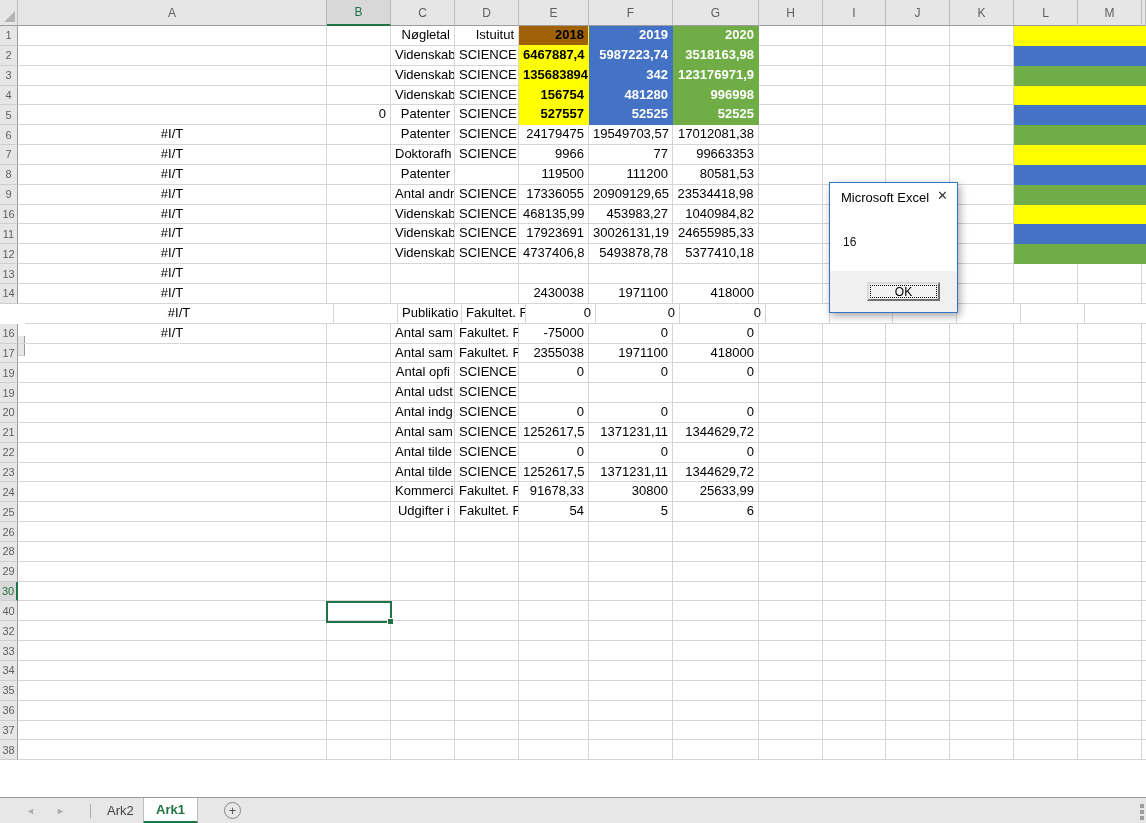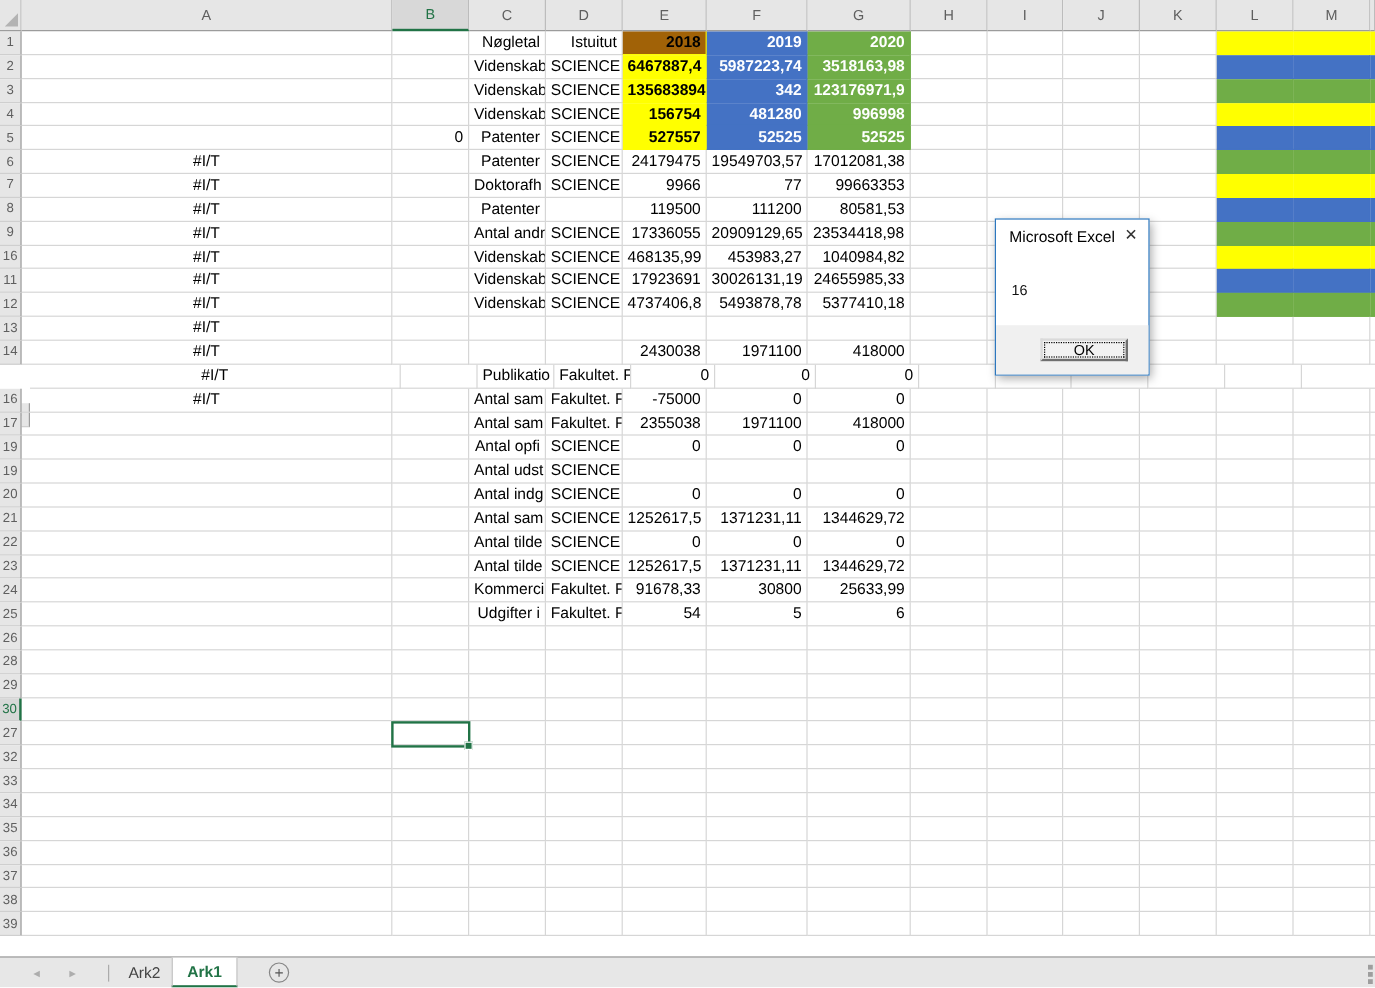--- a/index.html
+++ b/index.html
@@ -575,21 +575,21 @@
         <div class="cell" style="width: 86px;"></div>
         <div class="cell" style="width: 64px;"></div>
         <div class="cell" style="width: 63px;"></div>
         <div class="cell" style="width: 64px;"></div>
         <div class="cell" style="width: 64px;"></div>
         <div class="cell" style="width: 64px;"></div>
         <div class="cell" style="width: 64px;"></div>
         <div class="cell" style="width: 4px; border-right: none;"></div>
       </div>
       <div class="row">
-        <div class="rowhdr" style="width: 18px;">27</div>
+        <div class="rowhdr" style="width: 18px;">40</div>
         <div class="cell" style="width: 309px;"></div>
         <div class="cell" style="width: 64px;"></div>
         <div class="cell" style="width: 64px;"></div>
         <div class="cell" style="width: 64px;"></div>
         <div class="cell" style="width: 70px;"></div>
         <div class="cell" style="width: 84px;"></div>
         <div class="cell" style="width: 86px;"></div>
         <div class="cell" style="width: 64px;"></div>
         <div class="cell" style="width: 63px;"></div>
         <div class="cell" style="width: 64px;"></div>
@@ -695,37 +695,20 @@
         <div class="cell" style="width: 64px;"></div>
         <div class="cell" style="width: 63px;"></div>
         <div class="cell" style="width: 64px;"></div>
         <div class="cell" style="width: 64px;"></div>
         <div class="cell" style="width: 64px;"></div>
         <div class="cell" style="width: 64px;"></div>
         <div class="cell" style="width: 4px; border-right: none;"></div>
       </div>
       <div class="row">
         <div class="rowhdr" style="width: 18px;">38</div>
-        <div class="cell" style="width: 309px;"></div>
-        <div class="cell" style="width: 64px;"></div>
-        <div class="cell" style="width: 64px;"></div>
-        <div class="cell" style="width: 64px;"></div>
-        <div class="cell" style="width: 70px;"></div>
-        <div class="cell" style="width: 84px;"></div>
-        <div class="cell" style="width: 86px;"></div>
-        <div class="cell" style="width: 64px;"></div>
-        <div class="cell" style="width: 63px;"></div>
-        <div class="cell" style="width: 64px;"></div>
-        <div class="cell" style="width: 64px;"></div>
-        <div class="cell" style="width: 64px;"></div>
-        <div class="cell" style="width: 64px;"></div>
-        <div class="cell" style="width: 4px; border-right: none;"></div>
-      </div>
-      <div class="row">
-        <div class="rowhdr" style="width: 18px;">39</div>
         <div class="cell" style="width: 309px;"></div>
         <div class="cell" style="width: 64px;"></div>
         <div class="cell" style="width: 64px;"></div>
         <div class="cell" style="width: 64px;"></div>
         <div class="cell" style="width: 70px;"></div>
         <div class="cell" style="width: 84px;"></div>
         <div class="cell" style="width: 86px;"></div>
         <div class="cell" style="width: 64px;"></div>
         <div class="cell" style="width: 63px;"></div>
         <div class="cell" style="width: 64px;"></div>

